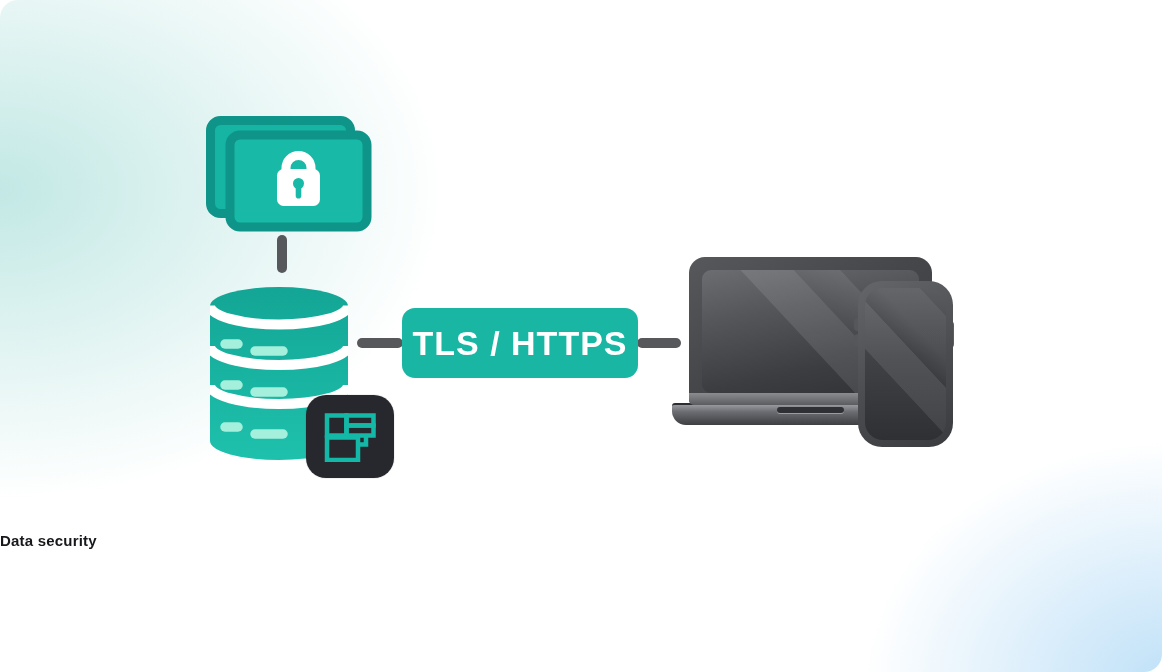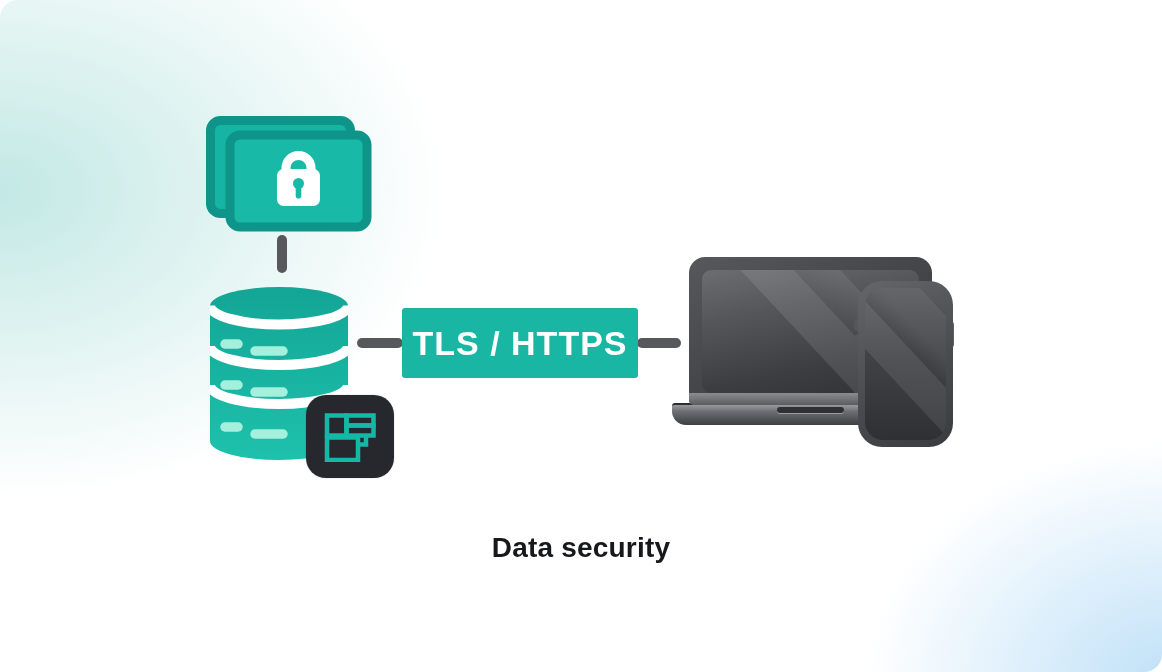--- a/index.html
+++ b/index.html
@@ -13,21 +13,21 @@
       #ffffff;
   }
   .abs{position:absolute;}
   
   .connector{background:#57585C;border-radius:6px;}
   .v-conn{left:277px;top:235px;width:10px;height:38px;}
   .h-conn-left{left:357px;top:338px;width:46px;height:10px;}
   .h-conn-right{left:637px;top:338px;width:44px;height:10px;}
   
   .tls-pill{
-    left:402px;top:308px;width:236px;height:70px;border-radius:3px;
+    left:402px;top:308px;width:236px;height:70px;border-radius:13px;
     background:#19B6A3;display:flex;align-items:center;justify-content:center;
   }
   .tls-pill span{color:#ffffff;font-size:34px;font-weight:700;letter-spacing:1px;}
   
   .db-badge{
     left:306px;top:395px;width:88px;height:83px;border-radius:20px;
     background:#26282D;display:flex;align-items:center;justify-content:center;
     box-shadow:0 0 0 1px rgba(0,0,0,0.05);
   }
   
@@ -67,22 +67,22 @@
     background:linear-gradient(150deg,#64666A 0%,#4A4C50 55%,#393B3F 100%);
   }
   .phone-display{
     position:absolute;left:7px;top:7px;right:7px;bottom:7px;border-radius:18px;
     background:
       linear-gradient(47deg, rgba(255,255,255,0) 38%, rgba(255,255,255,0.09) 38.4%, rgba(255,255,255,0.09) 58%, rgba(255,255,255,0) 58.4%, rgba(255,255,255,0.06) 70%, rgba(255,255,255,0.06) 88%, rgba(255,255,255,0) 88.4%),
       linear-gradient(180deg,#5A5C60 0%,#404246 45%,#2E3034 100%);
   }
   
   .caption{
-    left:0;right:0;top:532px;text-align:center;
-    font-size:28px;font-weight:700;color:#17181B;letter-spacing:0.2px;
+    left:0;right:0;top:532px;text-align:left;
+    font-size:15px;font-weight:700;color:#17181B;letter-spacing:0.2px;
   }
 </style>
 </head>
 <body>
 
 <div class="page">
   <div class="card">
 
     <svg class="abs" style="left:204px;top:115px;" width="168" height="118" viewBox="0 0 168 118">
       <rect x="6.5" y="5.5" width="140" height="93" rx="10" fill="#16B4A2" stroke="#0E9488" stroke-width="9"></rect>

